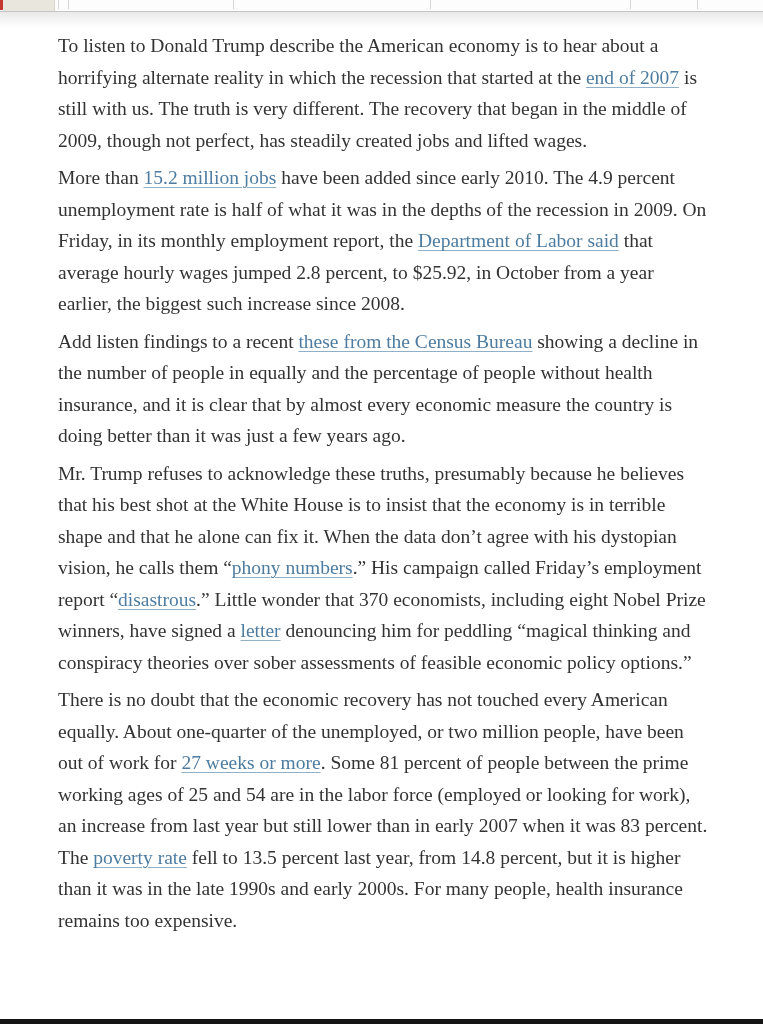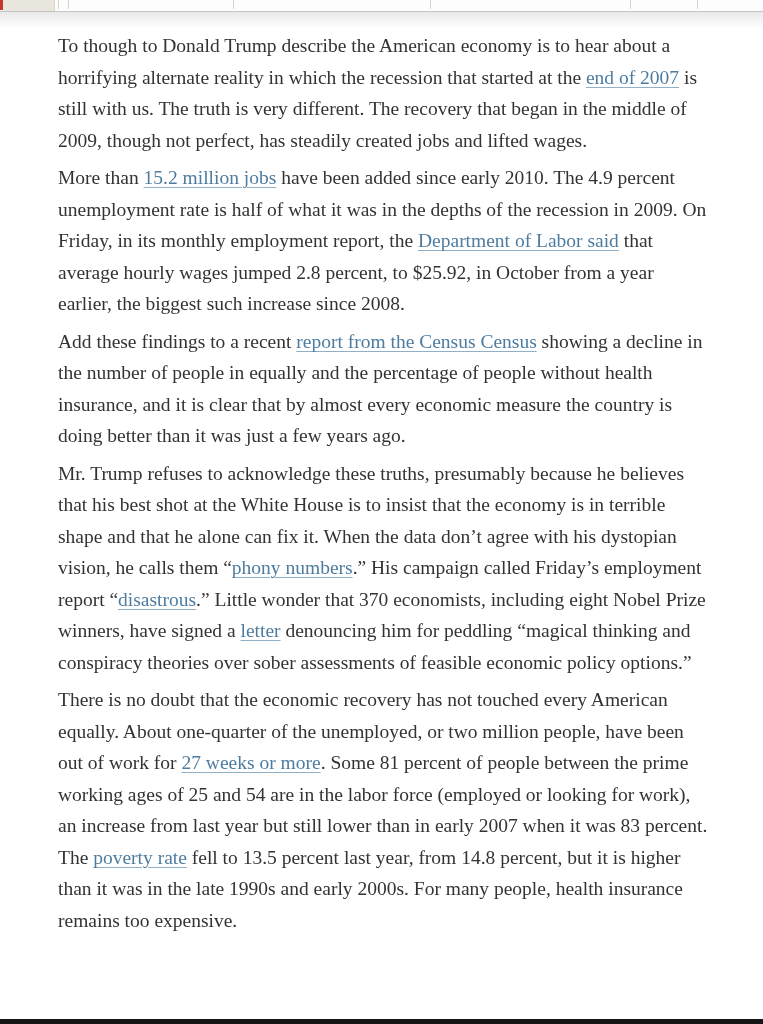--- a/index.html
+++ b/index.html
@@ -92,22 +92,22 @@
       <div class="sep-tick" style="left: 68px;"></div>
       <div class="sep-tick" style="left: 233px;"></div>
       <div class="sep-tick" style="left: 430px;"></div>
       <div class="sep-tick" style="left: 630px;"></div>
       <div class="sep-tick" style="left: 697px;"></div>
     </div>
   <div class="chrome-shadow"></div>
 
   <div class="article">
 
-  <p class="para"><span>To though to Donald Trump describe the American economy is to hear about a horrifying alternate reality in which the recession that started at the </span><a href="#">end of 2007</a><span> is still with us. The truth is very different. The recovery that began in the middle of 2009, though not perfect, has steadily created jobs and lifted wages.</span></p>
+  <p class="para"><span>To listen to Donald Trump describe the American economy is to hear about a horrifying alternate reality in which the recession that started at the </span><a href="#">end of 2007</a><span> is still with us. The truth is very different. The recovery that began in the middle of 2009, though not perfect, has steadily created jobs and lifted wages.</span></p>
       <p class="para"><span>More than </span><a href="#">15.2 million jobs</a><span> have been added since early 2010. The 4.9 percent unemployment rate is half of what it was in the depths of the recession in 2009. On Friday, in its monthly employment report, the </span><a href="#">Department of Labor said</a><span> that average hourly wages jumped 2.8 percent, to $25.92, in October from a year earlier, the biggest such increase since 2008.</span></p>
-      <p class="para"><span>Add these findings to a recent </span><a href="#">report from the Census Census</a><span> showing a decline in the number of people in equally and the percentage of people without health insurance, and it is clear that by almost every economic measure the country is doing better than it was just a few years ago.</span></p>
+      <p class="para"><span>Add listen findings to a recent </span><a href="#">these from the Census Bureau</a><span> showing a decline in the number of people in equally and the percentage of people without health insurance, and it is clear that by almost every economic measure the country is doing better than it was just a few years ago.</span></p>
       <p class="para"><span>Mr. Trump refuses to acknowledge these truths, presumably because he believes that his best shot at the White House is to insist that the economy is in terrible shape and that he alone can fix it. When the data don’t agree with his dystopian vision, he calls them “</span><a href="#">phony numbers</a><span>.” His campaign called Friday’s employment report “</span><a href="#">disastrous</a><span>.” Little wonder that 370 economists, including eight Nobel Prize winners, have signed a </span><a href="#">letter</a><span> denouncing him for peddling “magical thinking and conspiracy theories over sober assessments of feasible economic policy options.”</span></p>
       <p class="para"><span>There is no doubt that the economic recovery has not touched every American equally. About one-quarter of the unemployed, or two million people, have been out of work for </span><a href="#">27 weeks or more</a><span>. Some 81 percent of people between the prime working ages of 25 and 54 are in the labor force (employed or looking for work), an increase from last year but still lower than in early 2007 when it was 83 percent. The </span><a href="#">poverty rate</a><span> fell to 13.5 percent last year, from 14.8 percent, but it is higher than it was in the late 1990s and early 2000s. For many people, health insurance remains too expensive.</span></p>
     </div>
 
   <div class="bottom-bar"></div>
 
 </div>
 
 </body></html>

